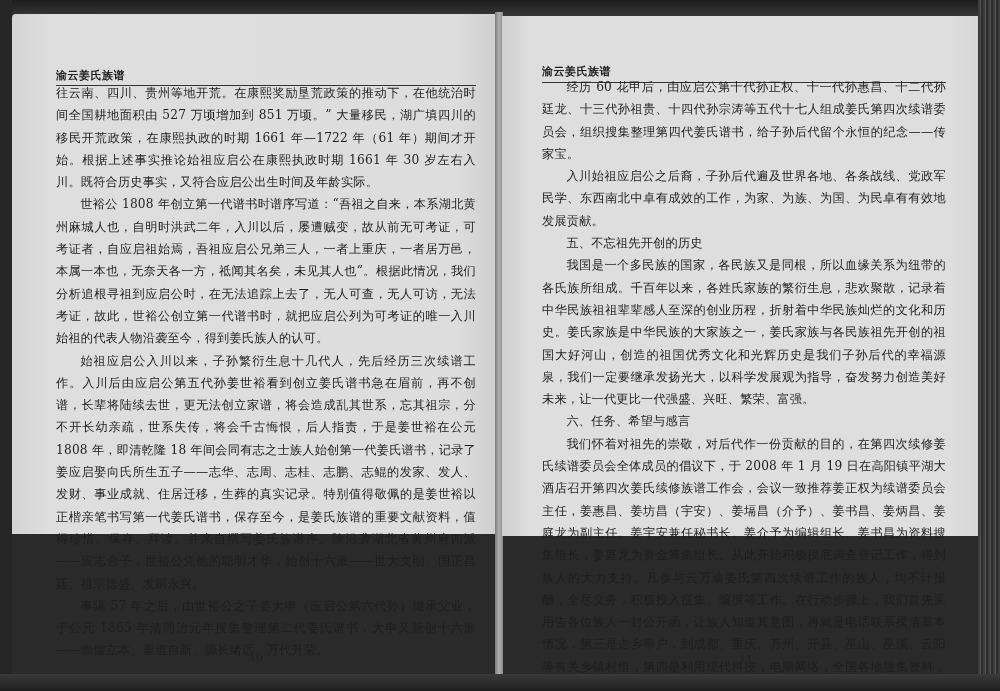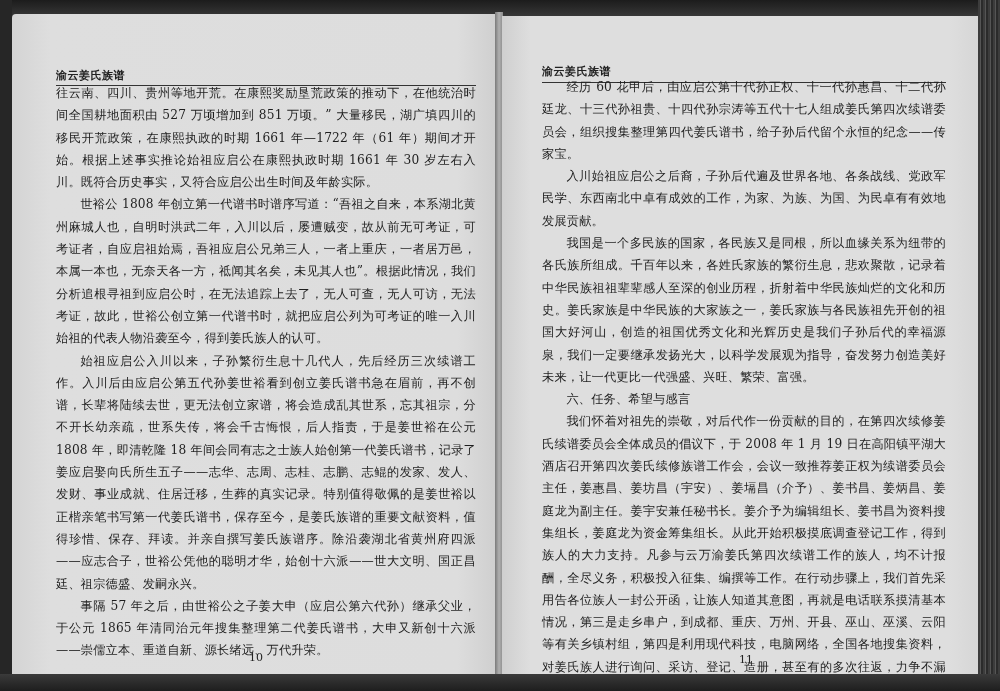--- a/index.html
+++ b/index.html
@@ -7,21 +7,21 @@
     width: 1000px; height: 691px; overflow: hidden;
     background: #2a2a2a;
     position: relative;
     font-family: "DejaVu Serif", "Liberation Serif", serif;
   }
   .scan-top {
     position: absolute; left: 0; top: 0; width: 1000px; height: 18px;
     background: linear-gradient(#1c1c1c, #3a3a3a);
   }
   .page {
-    position: absolute; top: 14px; height: 660px;
+    position: absolute; top: 14px; height: 520px;
     background: #dcdcdc;
     box-sizing: border-box;
   }
   .page.left {
     left: 12px; width: 484px;
     background: linear-gradient(90deg, #d4d4d4 0%, #dedede 8%, #dddddd 92%, #cfcfcf 100%);
     border-top-left-radius: 4px;
   }
   .page.right {
     left: 502px; width: 476px;
@@ -89,20 +89,21 @@
 </div>
 
 <div class="spine"></div>
 
 <div class="page right">
   <div class="running-head" style="left:40px; top:48px;">渝云姜氏族谱</div>
   <div class="head-rule" style="left:40px; top:66px; width:404px;"></div>
   <div class="text-block" id="right-text" style="left:40px; top:60px; width:404px;">
       <p>经历 60 花甲后，由应启公第十代孙正权、十一代孙惠昌、十二代孙廷龙、十三代孙祖贵、十四代孙宗涛等五代十七人组成姜氏第四次续谱委员会，组织搜集整理第四代姜氏谱书，给子孙后代留个永恒的纪念——传家宝。</p>
       <p>入川始祖应启公之后裔，子孙后代遍及世界各地、各条战线、党政军民学、东西南北中卓有成效的工作，为家、为族、为国、为民卓有有效地发展贡献。</p>
+      <p class="heading">五、不忘祖先开创的历史</p>
       <p>我国是一个多民族的国家，各民族又是同根，所以血缘关系为纽带的各氏族所组成。千百年以来，各姓氏家族的繁衍生息，悲欢聚散，记录着中华民族祖祖辈辈感人至深的创业历程，折射着中华民族灿烂的文化和历史。姜氏家族是中华民族的大家族之一，姜氏家族与各民族祖先开创的祖国大好河山，创造的祖国优秀文化和光辉历史是我们子孙后代的幸福源泉，我们一定要继承发扬光大，以科学发展观为指导，奋发努力创造美好未来，让一代更比一代强盛、兴旺、繁荣、富强。</p>
       <p class="heading">六、任务、希望与感言</p>
       <p>我们怀着对祖先的崇敬，对后代作一份贡献的目的，在第四次续修姜氏续谱委员会全体成员的倡议下，于 2008 年 1 月 19 日在高阳镇平湖大酒店召开第四次姜氏续修族谱工作会，会议一致推荐姜正权为续谱委员会主任，姜惠昌、姜坊昌（宇安）、姜塥昌（介予）、姜书昌、姜炳昌、姜庭龙为副主任。姜宇安兼任秘书长。姜介予为编辑组长、姜书昌为资料搜集组长，姜庭龙为资金筹集组长。从此开始积极摸底调查登记工作，得到族人的大力支持。凡参与云万渝姜氏第四次续谱工作的族人，均不计报酬，全尽义务，积极投入征集、编撰等工作。在行动步骤上，我们首先采用告各位族人一封公开函，让族人知道其意图，再就是电话联系摸清基本情况，第三是走乡串户，到成都、重庆、万州、开县、巫山、巫溪、云阳等有关乡镇村组，第四是利用现代科技，电脑网络，全国各地搜集资料，对姜氏族人进行询问、采访、登记、造册，甚至有的多次往返，力争不漏户、不断线，利用一切时机，抓住每一个茶余饭后，见缝插针，一鼓作气搜集整理一部完整的姜氏族谱。</p>
     </div>
   <div class="page-num" style="left:224px; top:637px;">11</div>
 </div>
 
 <div class="edge-right"></div>
 <div class="scan-bottom"></div>
 

